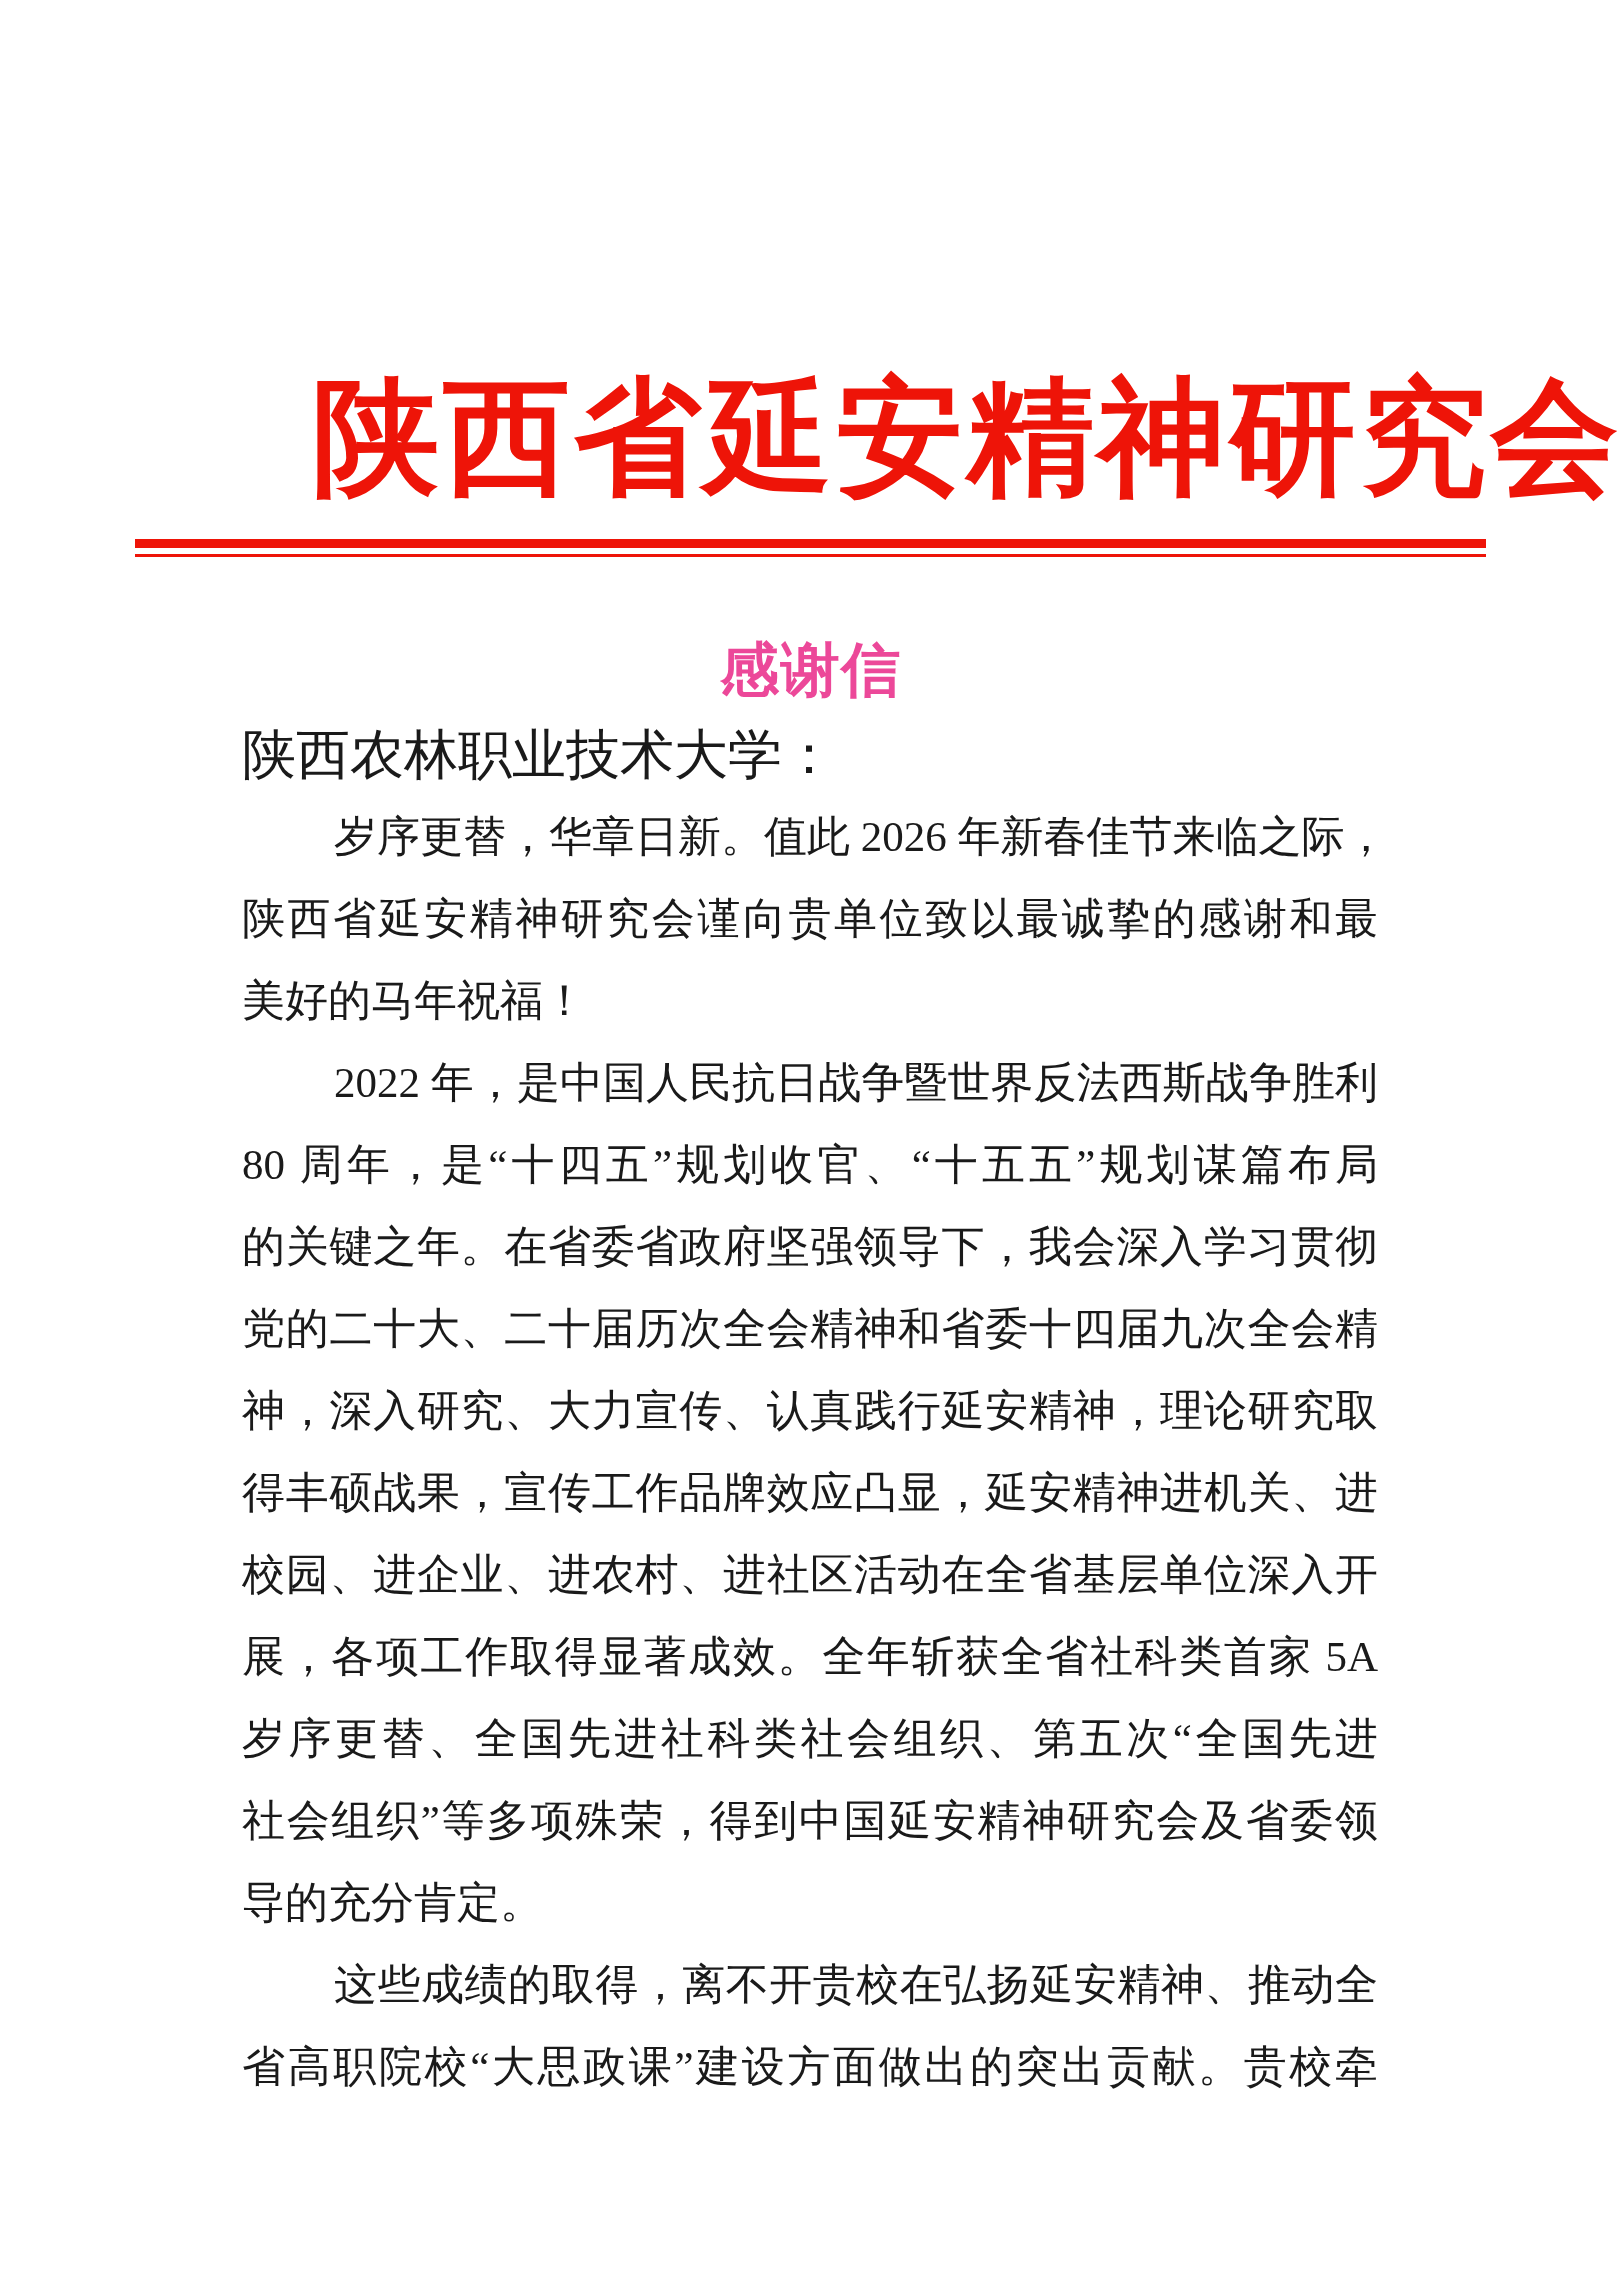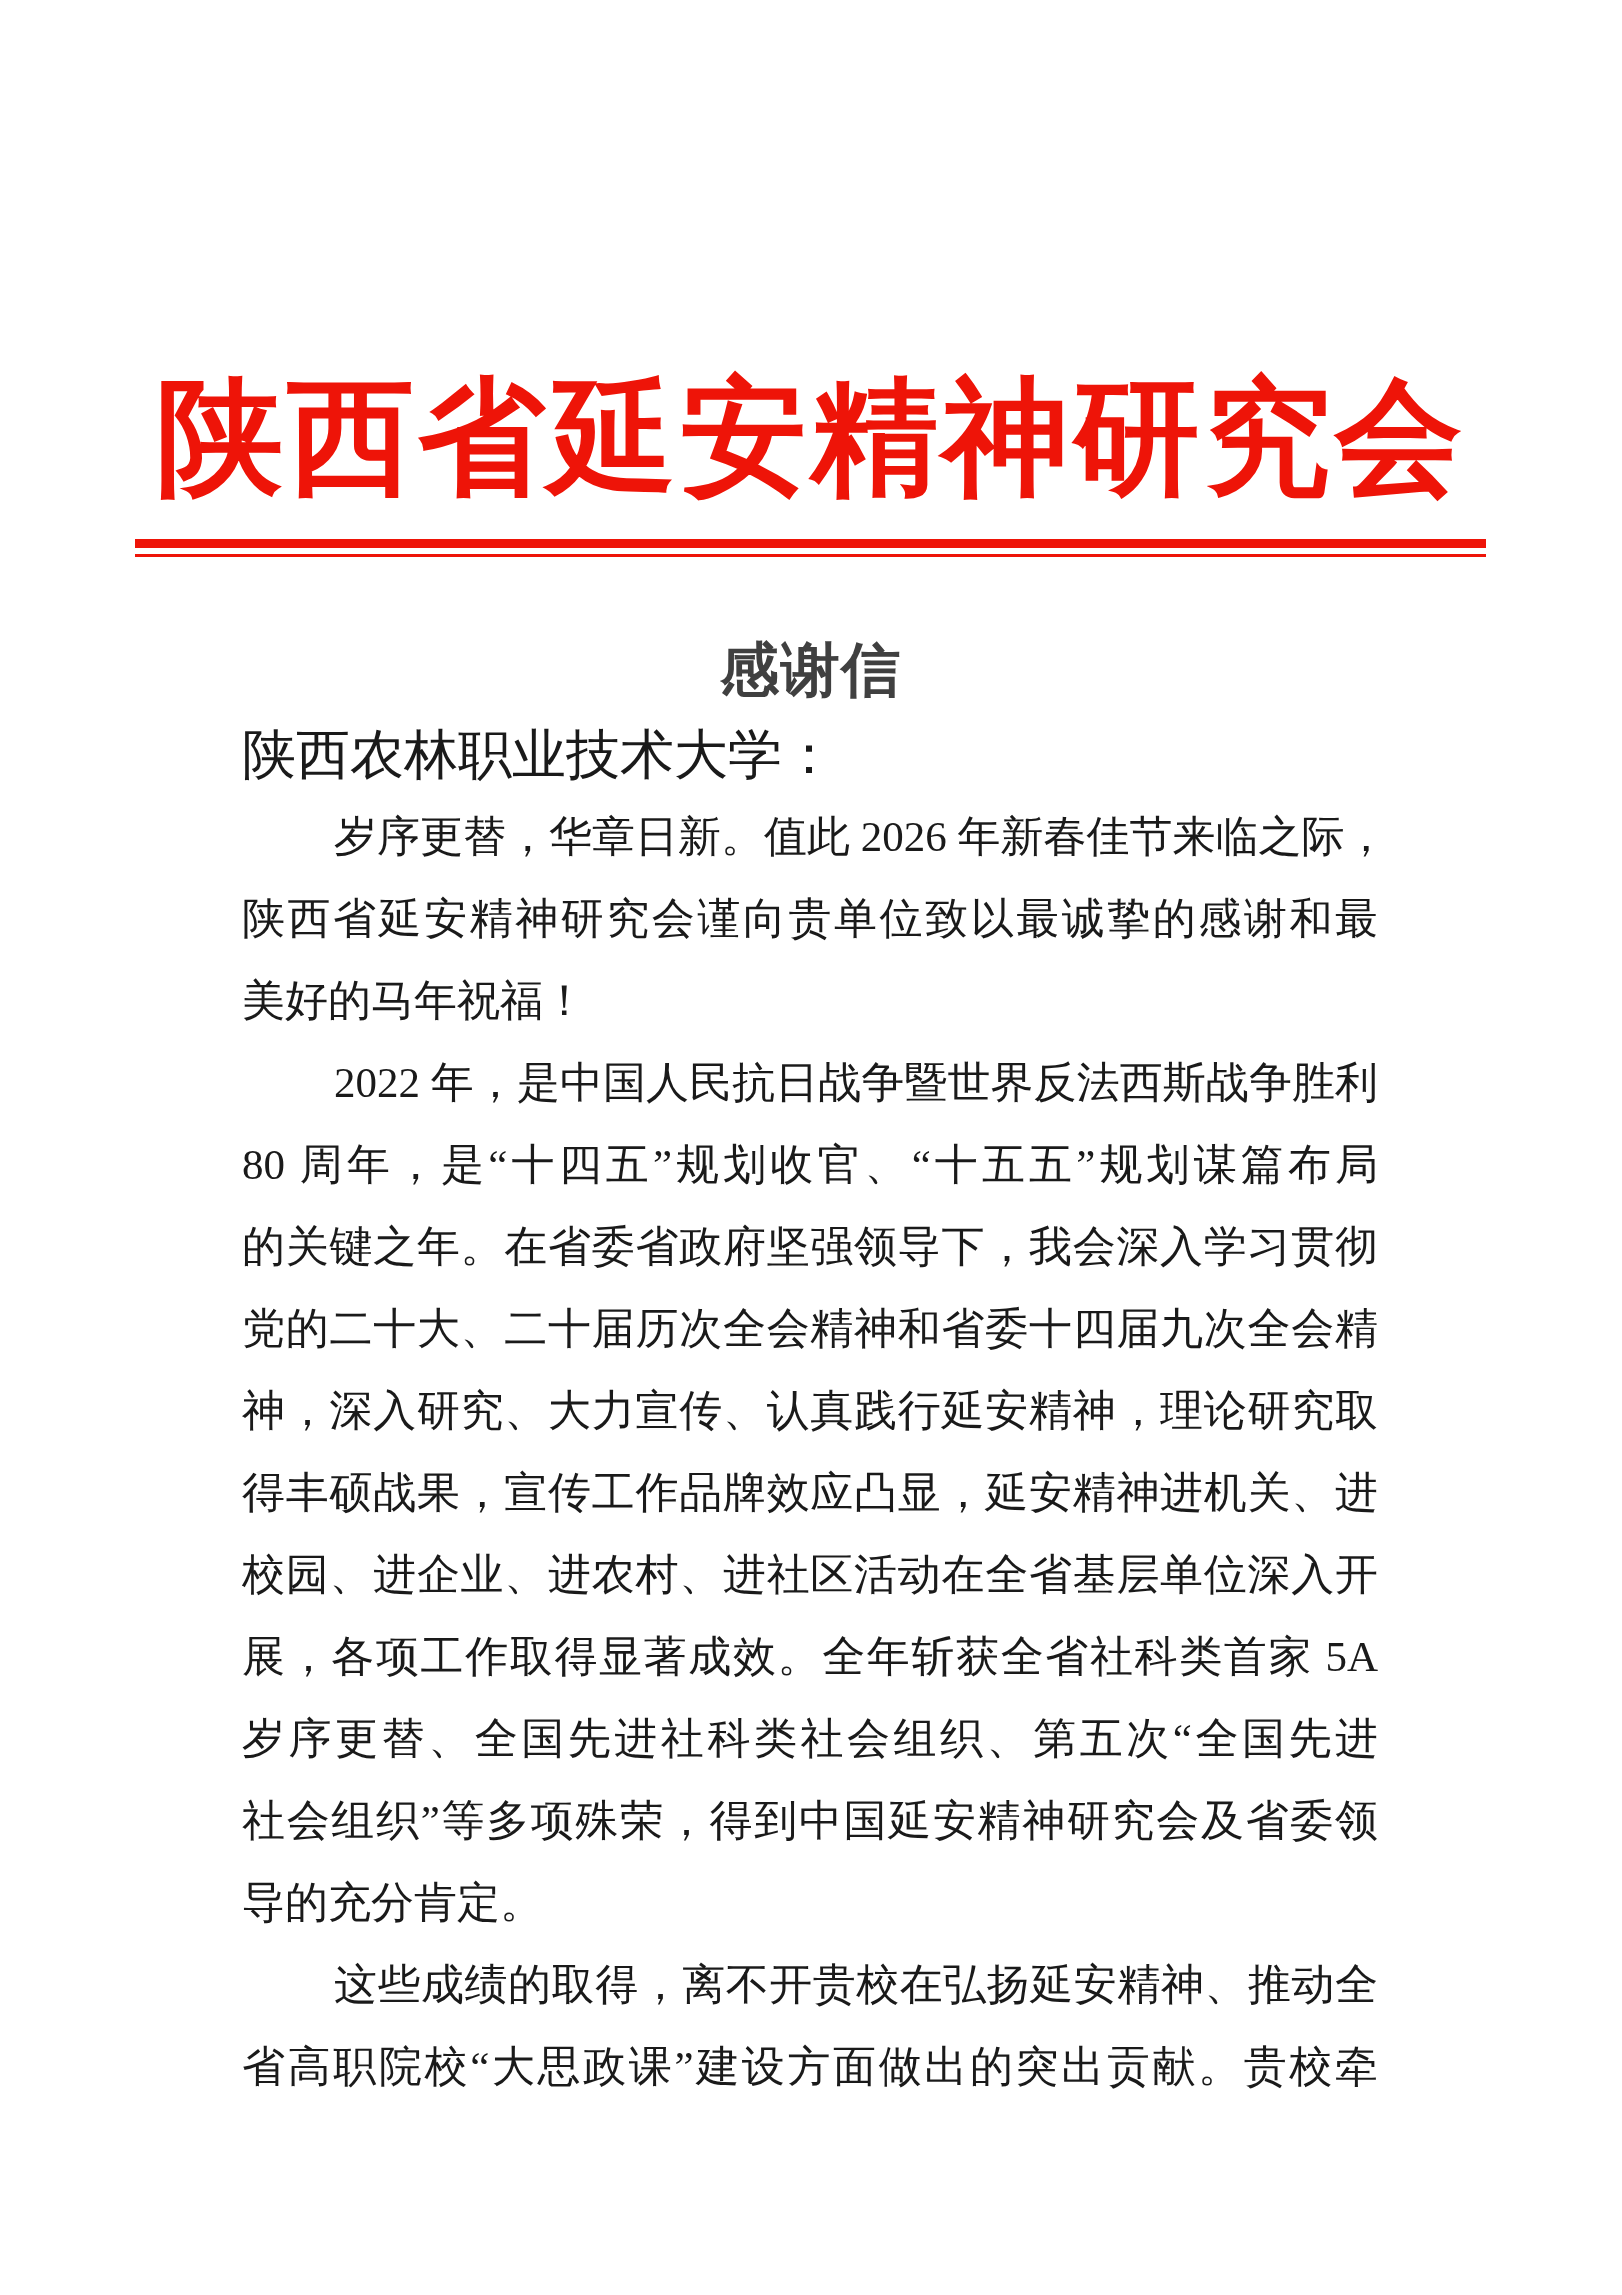--- a/index.html
+++ b/index.html
@@ -15,21 +15,21 @@
     overflow: hidden;
     font-family: "Liberation Serif", "DejaVu Serif", serif;
     color: #1a1a1a;
   }
   
   .letterhead {
     position: absolute;
     top: 369px;
     left: 0;
     width: 1622px;
-    text-align: center;
+    text-align: right;
     font-size: 127px;
     line-height: 139px;
     font-weight: bold;
     color: var(--red, #ee1408);
     letter-spacing: 4px;
     white-space: nowrap;
     font-family: "Liberation Serif", "DejaVu Serif", serif;
   }
   
   .rule {
@@ -44,21 +44,21 @@
   .doc-title {
     position: absolute;
     top: 634px;
     left: 0;
     width: 1622px;
     margin: 0;
     text-align: center;
     font-size: 59px;
     line-height: 73px;
     font-weight: bold;
-    color: #404040;
+    color: #ec4899;
     letter-spacing: 1.6px;
     font-family: "Liberation Sans", "DejaVu Sans", sans-serif;
   }
   
   .salutation {
     position: absolute;
     left: 242px;
     top: 714px;
     width: 1136px;
     height: 82px;

